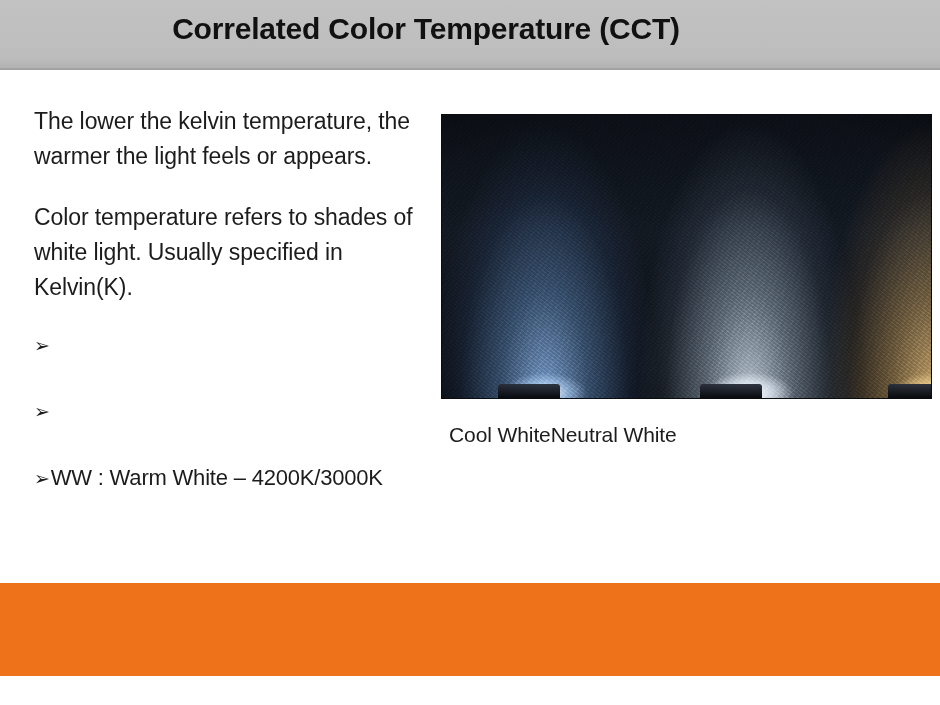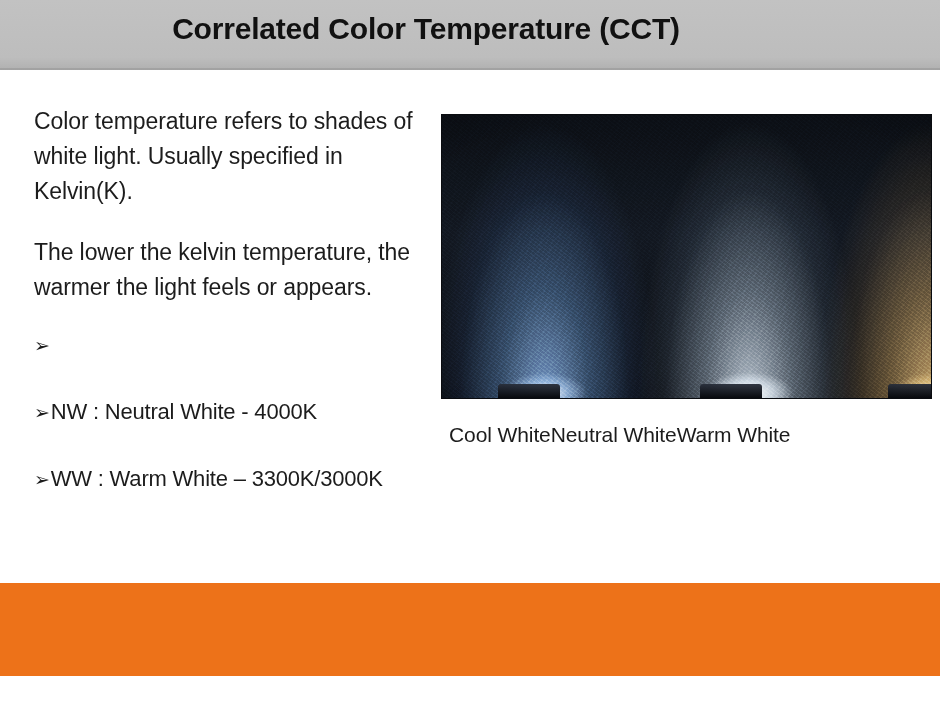--- a/index.html
+++ b/index.html
@@ -185,51 +185,49 @@
   }
 </style>
 </head>
 <body>
 
 <div class="header-bar">
   <div class="slide-title">Correlated Color Temperature (CCT)</div>
 </div>
 
 <div class="text-col">
+  <p class="para">The lower the kelvin temperature, the warmer the light feels or appears.</p>
   <p class="para">Color temperature refers to shades of white light. Usually specified in Kelvin(K).</p>
-  <p class="para">The lower the kelvin temperature, the warmer the light feels or appears.</p>
 
   <ul class="bullet-list">
     <li class="bullet-item">
       <span class="bullet-marker">➢</span>
     </li>
     <li class="bullet-item">
       <span class="bullet-marker">➢</span>
-      <span>NW : Neutral White - 4000K</span>
     </li>
     <li class="bullet-item">
       <span class="bullet-marker">➢</span>
-      <span>WW : Warm White – 3300K/3000K</span>
+      <span>WW : Warm White – 4200K/3000K</span>
     </li>
   </ul>
 </div>
 
 <div class="photo-frame">
   <div class="wall"></div>
   <div class="beam beam-cool"></div>
   <div class="beam beam-neutral"></div>
   <div class="beam beam-warm"></div>
   <div class="wall-texture"></div>
   <div class="fixture fixture-cool"></div>
   <div class="fixture fixture-neutral"></div>
   <div class="fixture fixture-warm"></div>
   <div class="photo-vignette"></div>
 </div>
 
 <div class="captions">
   <span class="caption">Cool White</span>
   <span class="caption">Neutral White</span>
-  <span class="caption">Warm White</span>
 </div>
 
 <div class="footer-bar">
   
 </div>
 
 </body></html>

